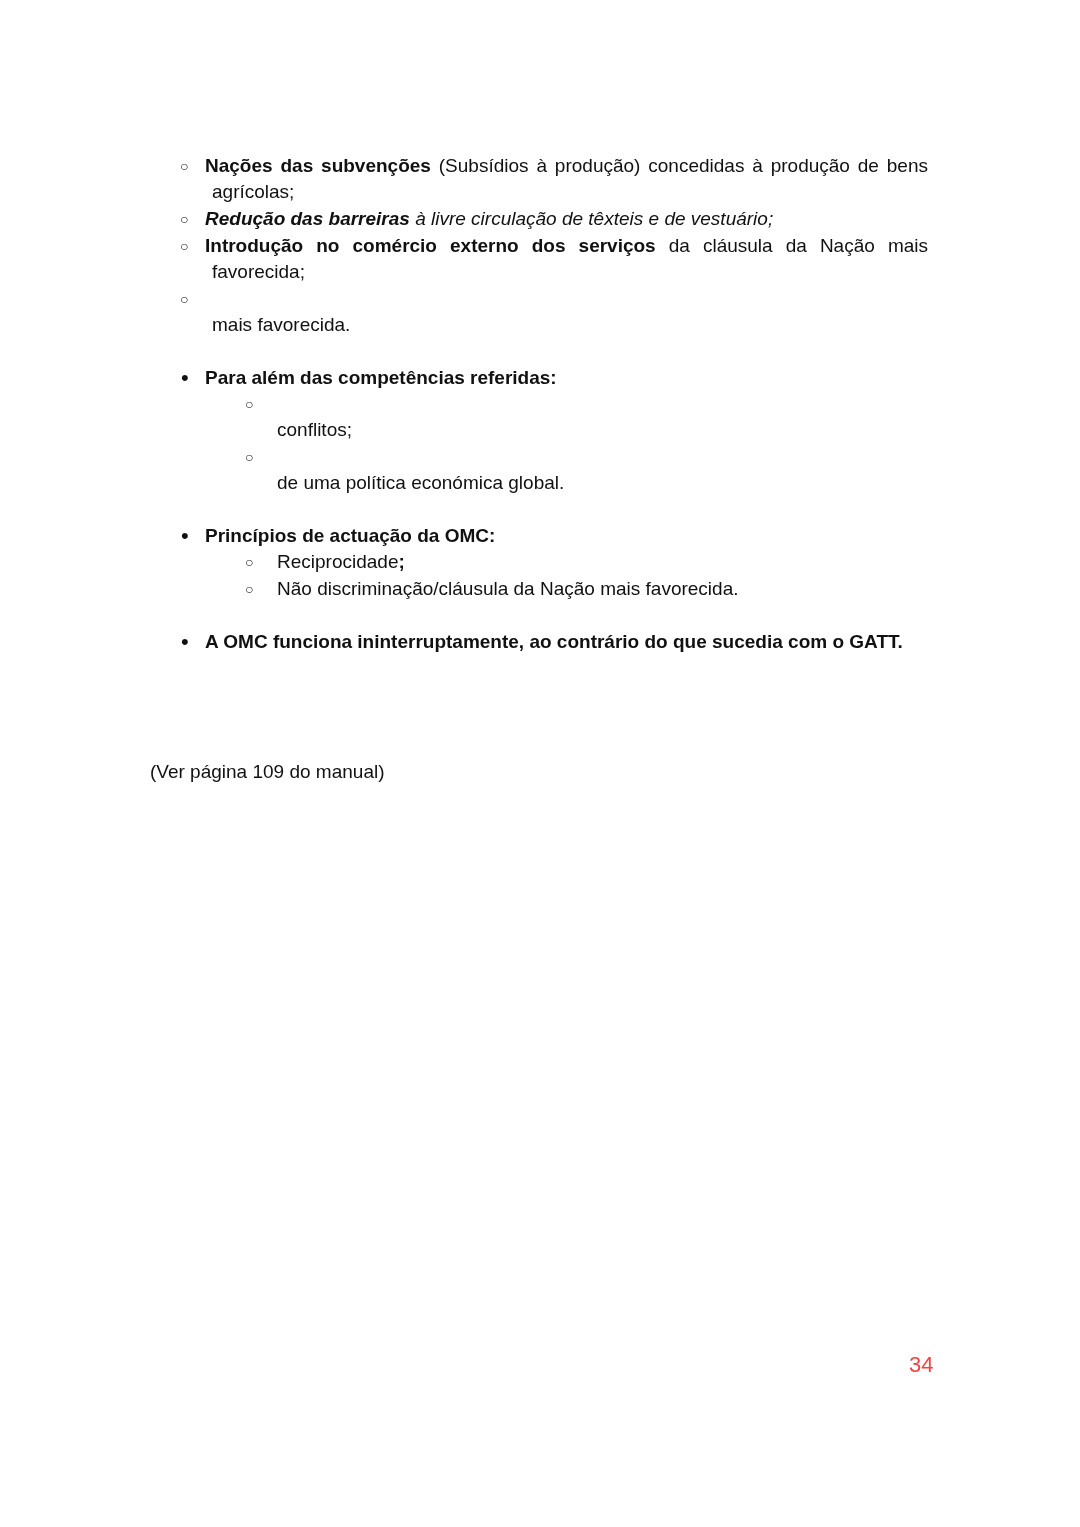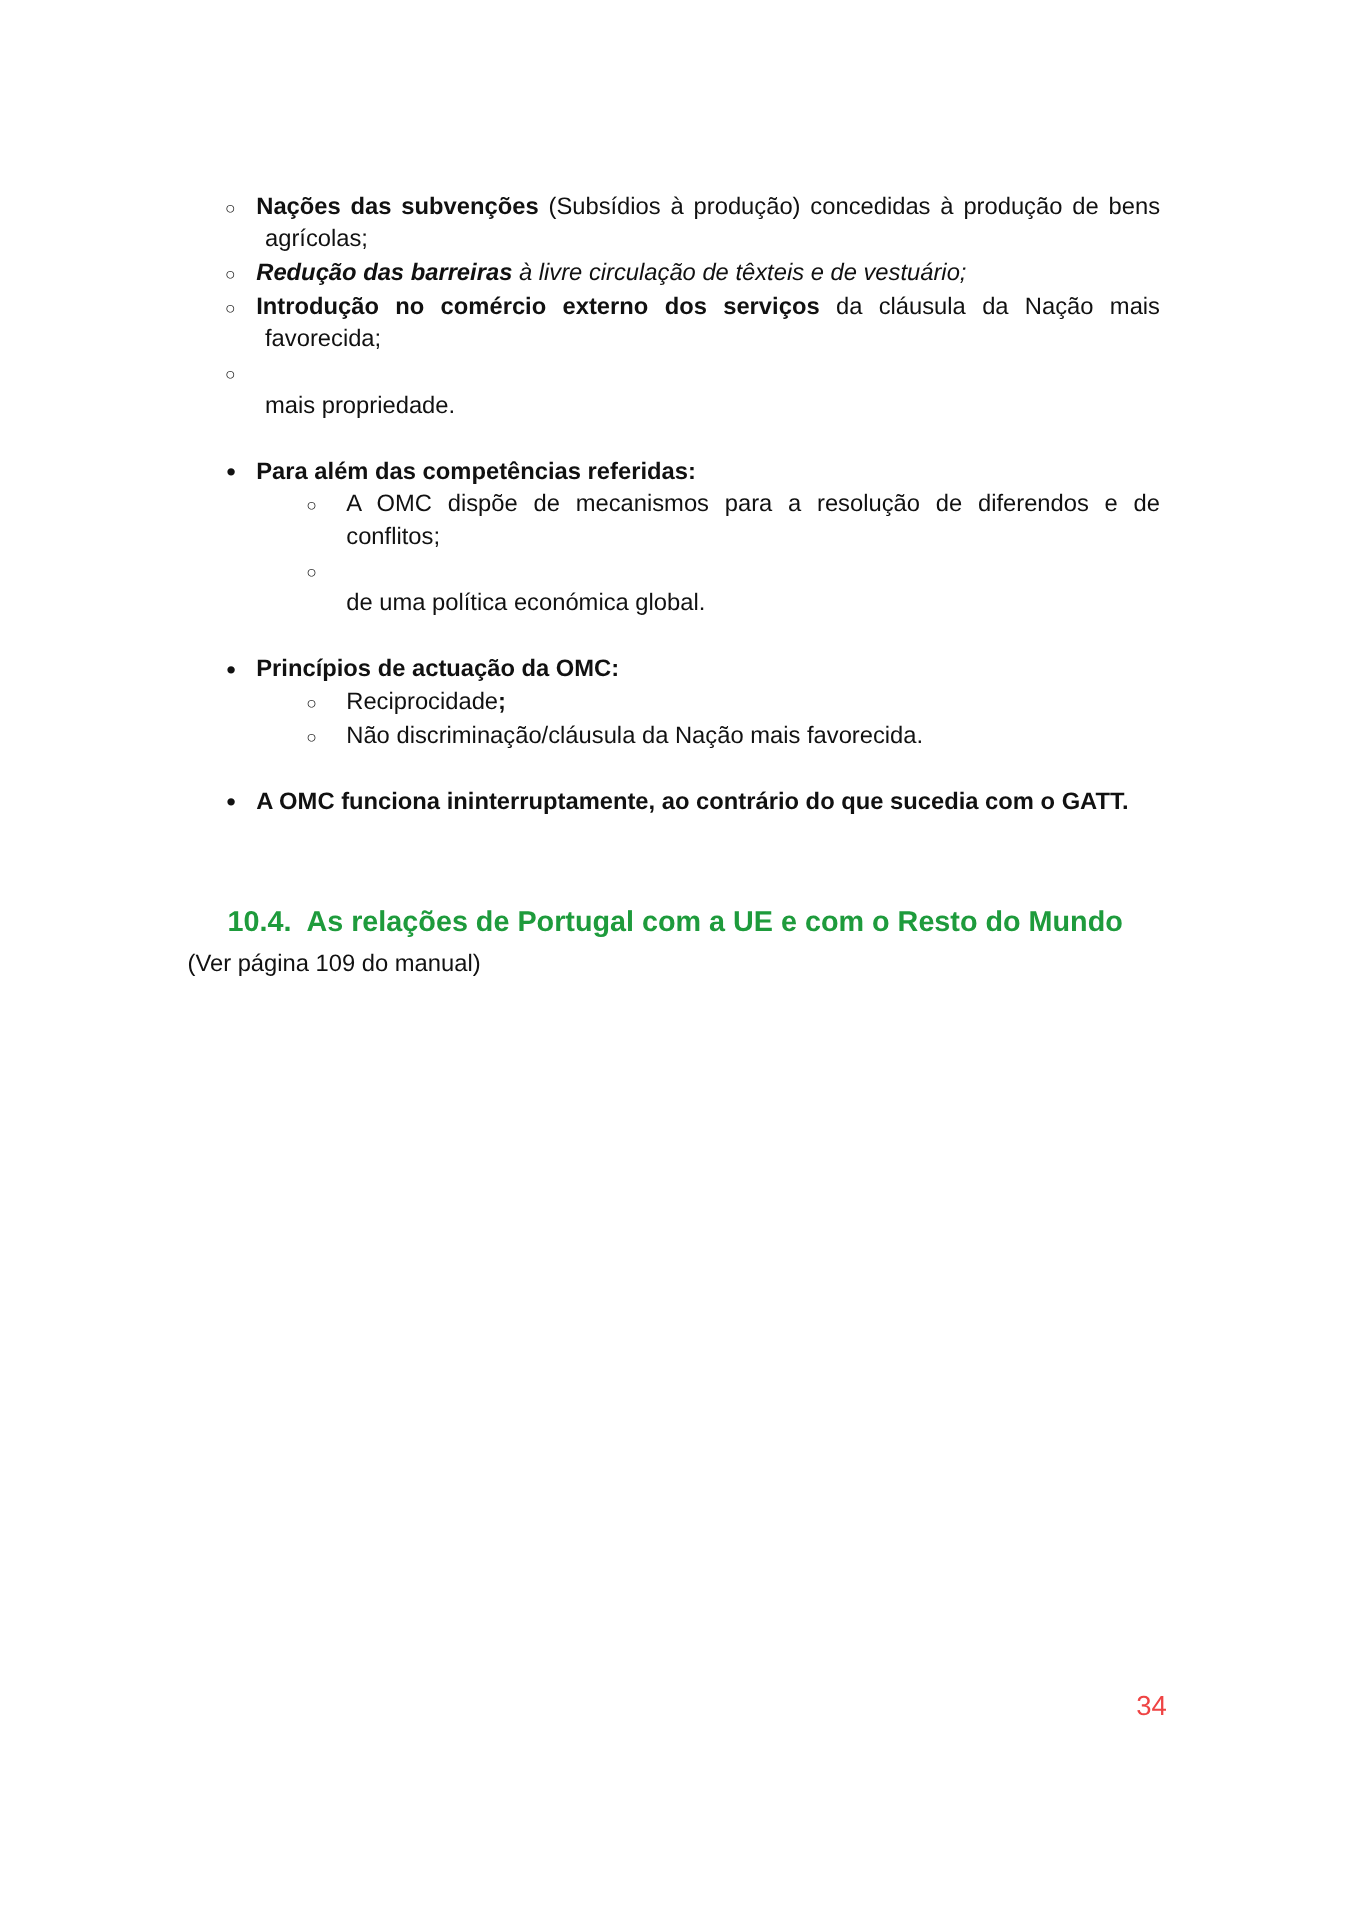--- a/index.html
+++ b/index.html
@@ -30,45 +30,41 @@
     <span class="b">Redução das barreiras</span><span> à livre circulação de têxteis e de vestuário;</span>
   </div>
 
   <span class="hollow" style="left:180px; top:233px;">○</span>
   <div class="row just" style="left:205px; top:233px; width:723px;">
     <span class="b">Introdução no comércio externo dos serviços</span><span> da cláusula da Nação mais</span>
   </div>
   <div class="row" style="left:212px; top:259px;">favorecida;</div>
 
   <span class="hollow" style="left:180px; top:286px;">○</span>
-  <div class="row" style="left:212px; top:312px;">mais propriedade.</div>
+  <div class="row" style="left:212px; top:312px;">mais favorecida.</div>
 
   <span class="dot" style="left:181px; top:365px;">•</span>
   <div class="row b" style="left:205px; top:365px;">Para além das competências referidas:</div>
 
   <span class="hollow" style="left:245px; top:391px;">○</span>
-  <div class="row just" style="left:277px; top:391px; width:651px;">A OMC dispõe de mecanismos para a resolução de diferendos e de</div>
   <div class="row" style="left:277px; top:417px;">conflitos;</div>
 
   <span class="hollow" style="left:245px; top:444px;">○</span>
   <div class="row" style="left:277px; top:470px;">de uma política económica global.</div>
 
   <span class="dot" style="left:181px; top:523px;">•</span>
   <div class="row b" style="left:205px; top:523px;">Princípios de actuação da OMC:</div>
 
   <span class="hollow" style="left:245px; top:549px;">○</span>
   <div class="row" style="left:277px; top:549px;">
     <span>Reciprocidade</span><span class="b">;</span>
   </div>
 
   <span class="hollow" style="left:245px; top:576px;">○</span>
   <div class="row" style="left:277px; top:576px;">Não discriminação/cláusula da Nação mais favorecida.</div>
 
   <span class="dot" style="left:181px; top:629px;">•</span>
   <div class="row b" style="left:205px; top:629px;">A OMC funciona ininterruptamente, ao contrário do que sucedia com o GATT.</div>
 
-  <div class="heading">
-    <span class="num">10.4.</span><span>As relações de Portugal com a UE e com o Resto do Mundo</span>
-  </div>
   <div class="row" style="left:150px; top:759px;">(Ver página 109 do manual)</div>
 
   <div class="pnum">34</div>
 </div>
 
 </body></html>

